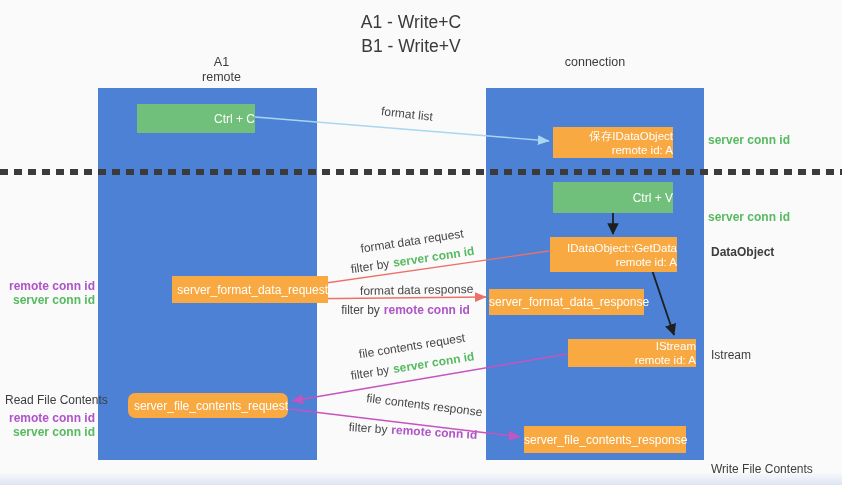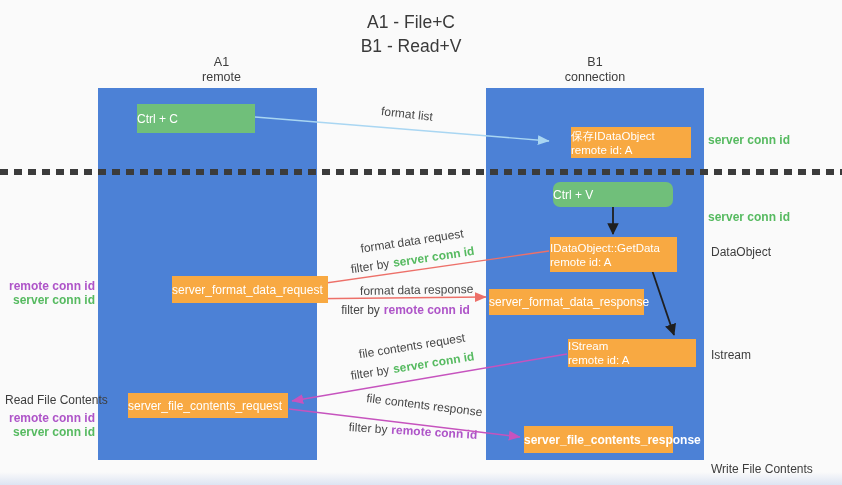--- a/index.html
+++ b/index.html
@@ -19,44 +19,44 @@
   
   .lane{position:absolute;top:88px;height:372px;background:#4C81D6;z-index:1;}
   .lane.a1{left:98px;width:219px;}
   .lane.b1{left:486px;width:218px;}
 
   
   .dotted{position:absolute;left:0;top:169px;width:842px;height:6px;z-index:3;
           background:repeating-linear-gradient(90deg,#3b3b3b 0 8px,transparent 8px 14px);}
 
   
-  .node{position:absolute;z-index:6;color:#fff;text-align:left;
+  .node{position:absolute;z-index:6;color:#fff;text-align:right;
         display:flex;flex-direction:column;justify-content:center;
         font-size:12px;line-height:14px;white-space:nowrap;}
   .node.green{background:#70BF7A;}
   .node.orange{background:#F8A942;}
   .node.two-line{font-size:11.5px;}
 
   #node-ctrl-c{left:137px;top:104px;width:118px;height:29px;}
-  #node-save-dobj{left:553px;top:127px;width:120px;height:31px;margin-left:18px;}
-  #node-ctrl-v{left:553px;top:182px;width:120px;height:25px;border-radius:7px;}
+  #node-save-dobj{left:553px;top:127px;width:120px;height:31px;}
+  #node-ctrl-v{left:553px;top:182px;width:120px;height:31px;}
   #node-getdata{left:550px;top:237px;width:127px;height:35px;}
   #node-fmt-req{left:131px;top:276px;width:156px;height:27px;margin-left:41px;}
   #node-fmt-resp{left:489px;top:289px;width:155px;height:26px;}
   #node-istream{left:568px;top:339px;width:128px;height:28px;}
-  #node-file-req{left:128px;top:393px;width:160px;height:25px;}
-  #node-file-resp{left:524px;top:426px;width:149px;height:27px;font-weight:bold;}
+  #node-file-req{left:128px;top:393px;width:160px;height:25px;border-radius:7px;}
+  #node-file-resp{left:524px;top:426px;width:162px;height:27px;}
 
   
   .side-label{position:absolute;font-size:12px;color:#3d3d3d;white-space:nowrap;z-index:4;}
   .side-label.green{color:#56BA60;font-weight:bold;}
   .side-label.purple{color:#AE54C8;font-weight:bold;}
   #lbl-scid-top{left:708px;top:133px;}
   #lbl-scid-mid{left:708px;top:210px;}
-  #lbl-dataobject{left:711px;top:245px;}
+  #lbl-dataobject{left:711px;top:245px;font-weight:bold;}
   #lbl-istream{left:711px;top:348px;}
   #lbl-write-file{left:711px;top:431px;margin-top:31px;}
   .left-stack{position:absolute;text-align:right;width:90px;left:5px;z-index:4;}
   #left-stack-1{top:279px;}
   #left-read{top:393px;left:5px;width:90px;text-align:right;}
   #left-stack-2{top:411px;}
   .left-stack .side-label{position:static;display:block;line-height:14px;}
 
   
   .arrow-label{position:absolute;font-size:12px;color:#474747;text-align:center;
@@ -82,30 +82,29 @@
                background:linear-gradient(to bottom,rgba(250,250,250,0),#dde4f2);}
 </style>
 </head>
 <body>
 
 <div id="canvas">
 
   <div class="bottom-fade"></div>
 
   <div class="title">
-    <div>A1 - File+C</div>
-    <div>B1 - Read+V</div>
+    <div>A1 - Write+C</div>
+    <div>B1 - Write+V</div>
   </div>
 
   <div class="lane-header a1">
     <div>A1</div>
     <div>remote</div>
   </div>
   <div class="lane-header b1">
-    <div>B1</div>
     <div>connection</div>
   </div>
 
   <div class="lane a1"></div>
   <div class="lane b1"></div>
 
   <div class="dotted"></div>
 
   <div class="node green" id="node-ctrl-c">
     <span>Ctrl + C</span>

